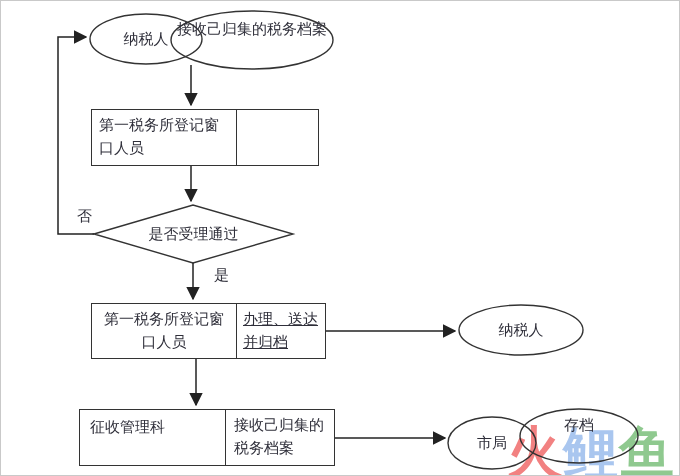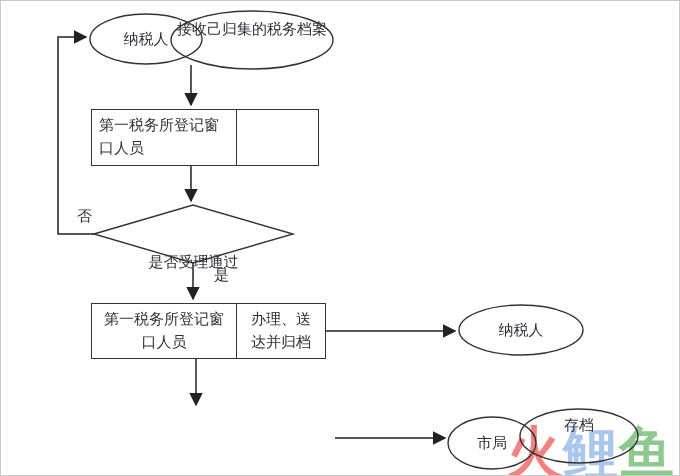--- a/index.html
+++ b/index.html
@@ -4,21 +4,21 @@
 <style>
   html,body{margin:0;padding:0;background:#fff;}
   #stage{
     position:relative;width:680px;height:476px;background:#ffffff;
     overflow:hidden;border:1px solid #c9c9c9;box-sizing:border-box;
     font-family:"Liberation Serif","DejaVu Serif",serif;color:#2f2f3a;
   }
   .txt{position:absolute;font-size:15px;line-height:22px;color:#2f2f3a;}
   .center{text-align:right;display:flex;align-items:center;justify-content:center;}
   svg{position:absolute;left:0;top:0;}
-  .boxrow{position:absolute;display:flex;box-sizing:border-box;border:1.4px solid #333;background:transparent;gap:8px;}
+  .boxrow{position:absolute;display:flex;box-sizing:border-box;border:1.4px solid #333;background:transparent;}
   .cell{box-sizing:border-box;font-size:15px;line-height:23px;}
   .cell.divider{border-right:1.4px solid #333;}
   #watermark{
     position:absolute;left:506px;top:424px;font-size:55px;line-height:1;
     font-weight:bold;letter-spacing:1px;white-space:nowrap;
     font-family:"Liberation Sans","DejaVu Sans",sans-serif;
   }
 </style>
 </head>
 <body>
@@ -54,28 +54,32 @@
   </svg>
 
   <div class="txt center" style="left:92px;top:26px;width:106px;height:24px;">纳税人</div>
 
   <div class="txt" style="left:172px;top:17px;width:158px;text-align:center;">接收己归集的税务档案</div>
 
   <div class="boxrow" style="left:90px;top:108px;width:228px;height:57px;">
     <div class="cell divider" style="width:145px;padding:4px 7px;">第一税务所登记窗口人员</div>
   </div>
 
-  <div class="txt center" style="left:93px;top:221px;width:199px;height:24px;margin-top:28px;">是否受理通过</div>
+  <div class="txt center" style="left:93px;top:221px;width:199px;height:24px;">是否受理通过</div>
   <div class="txt" style="left:76px;top:204px;">否</div>
   <div class="txt" style="left:213px;top:263px;">是</div>
 
   <div class="boxrow" style="left:90px;top:302px;width:235px;height:56px;">
     <div class="cell divider" style="width:145px;padding:4px 8px;text-align:center;">第一税务所登记窗口人员</div>
-    <div class="cell" style="flex:1;padding:4px 6px;">办理、送达并归档</div>
+    <div class="cell" style="flex:1;padding:4px 6px;text-decoration:underline;">办理、送达并归档</div>
   </div>
 
   <div class="txt center" style="left:458px;top:317px;width:124px;height:24px;">纳税人</div>
 
+  <div class="boxrow" style="left:78px;top:408px;width:256px;height:57px;">
+    <div class="cell divider" style="width:146px;padding:6px 10px;">征收管理科</div>
+    <div class="cell" style="flex:1;padding:4px 8px;">接收己归集的税务档案</div>
+  </div>
 
   <div class="txt center" style="left:447px;top:430px;width:88px;height:24px;">市局</div>
   <div class="txt center" style="left:542px;top:413px;width:72px;height:22px;">存档</div>
 
 </div>
 
 </body></html>

